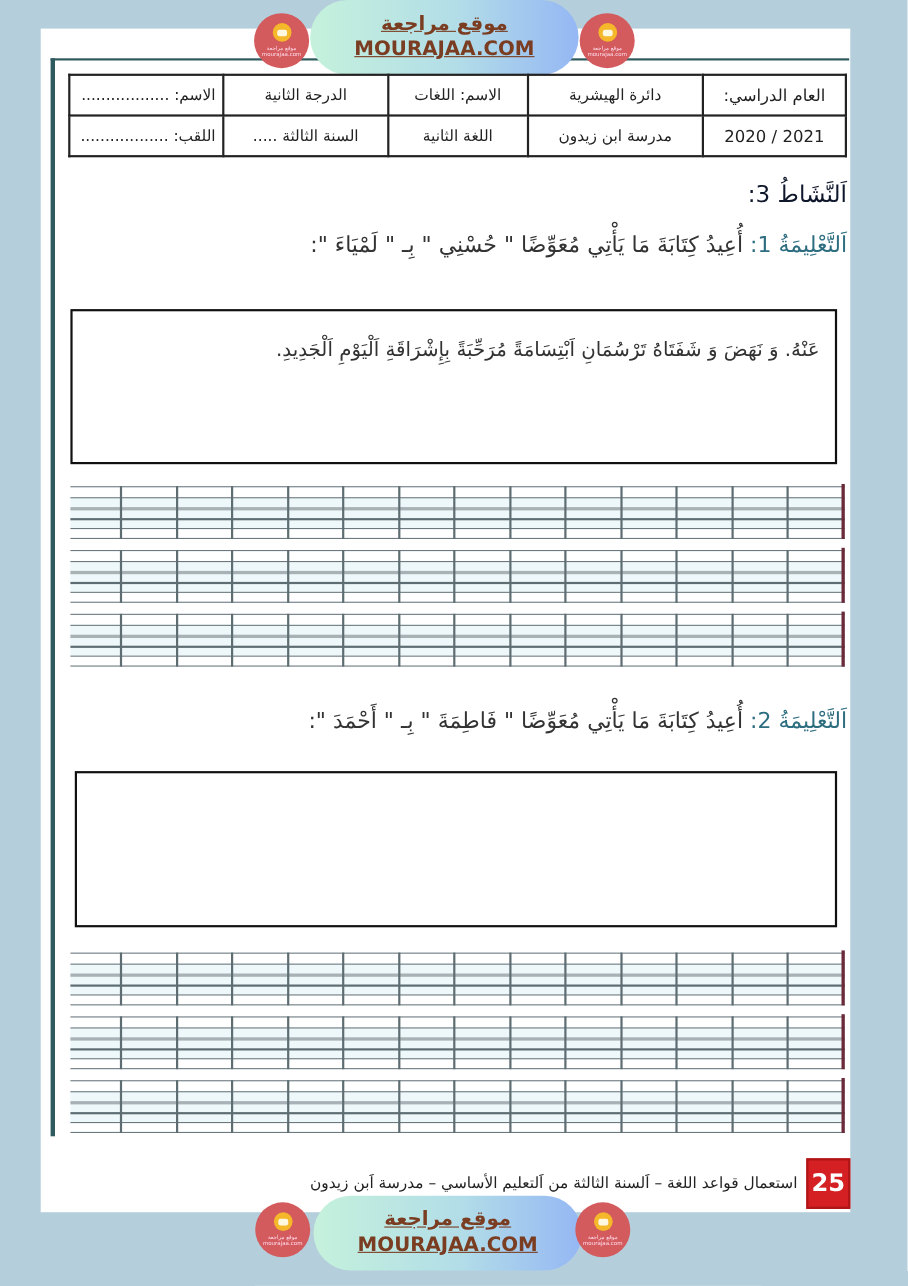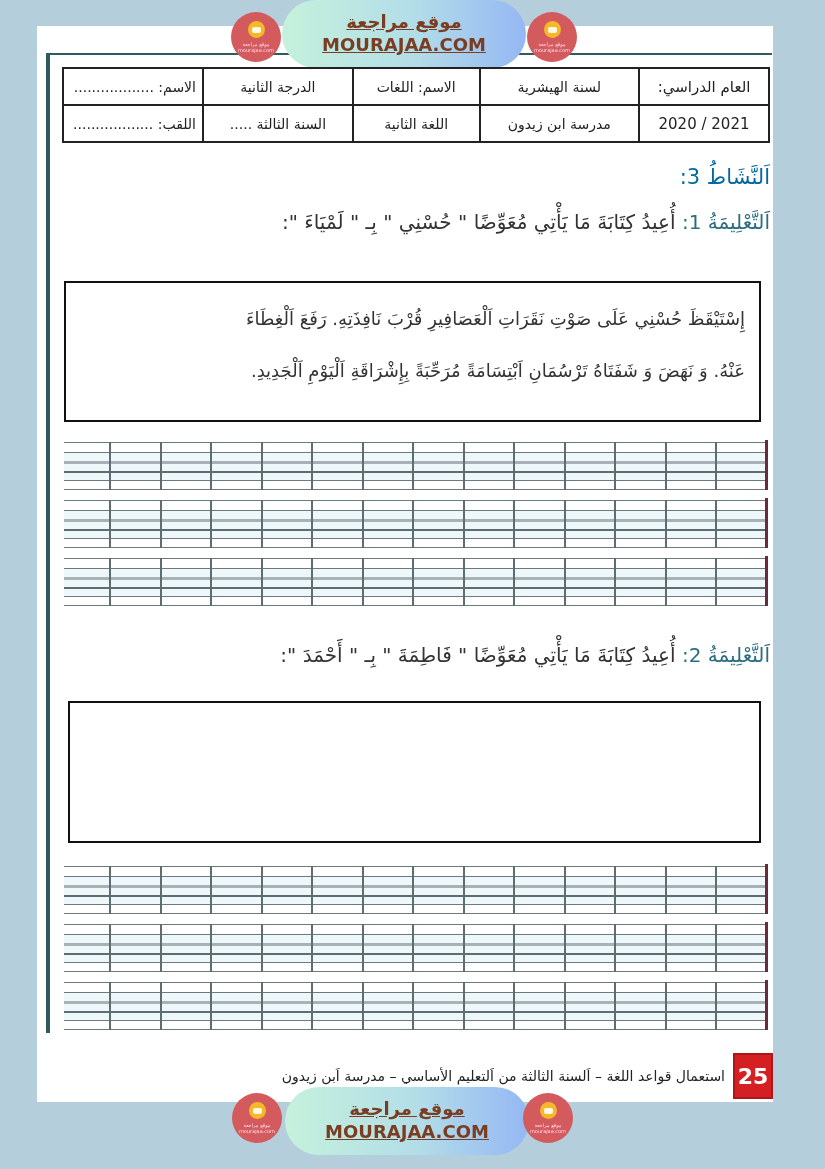--- a/index.html
+++ b/index.html
@@ -26,21 +26,21 @@
   }
   .info-table td {
     border: 2px solid #222; text-align: center; padding: 2px 6px;
     height: 37px;
   }
   .info-table td.year { font-size: 15px; width: 130px; }
   .info-table td.name-cell { text-align: right; width: 140px; }
 
   .heading {
     position: absolute; direction: rtl; right: 55px;
-    font-family: "DejaVu Sans", sans-serif; color: #0369a1;
+    font-family: "DejaVu Sans", sans-serif; color: #0f172a;
   }
   .activity { top: 165px; font-size: 21px; }
   .instr { font-size: 20px; color: #333; }
   .instr .label { color: #2d6d80; }
   .instr1 { top: 210px; }
   .instr2 { top: 643px; margin-left: 16px; }
 
   .text-box {
     position: absolute; border: 2px solid #111; background: #fff;
     direction: rtl; text-align: right;
@@ -131,21 +131,21 @@
   <div class="cap">
       <div>موقع مراجعة</div>
       <div>mourajaa.com</div>
     </div>
 </div>
 
 <table class="info-table">
   <tbody>
       <tr>
     <td class="year">العام الدراسي:</td>
-    <td>لسنة الهيشرية</td>
+    <td>دائرة الهيشرية</td>
     <td>الاسم: اللغات</td>
     <td>الدرجة الثانية</td>
     <td class="name-cell">الاسم: ..................</td>
   </tr>
   <tr>
     <td class="year">2021 / 2020</td>
     <td>مدرسة ابن زيدون</td>
     <td>اللغة الثانية</td>
     <td>السنة الثالثة .....</td>
     <td class="name-cell">اللقب: ..................</td>
@@ -154,21 +154,20 @@
   </table>
 
 <div class="heading activity">اَلنَّشَاطُ 3:</div>
 
 <div class="heading instr instr1">
   <span class="label">اَلتَّعْلِيمَةُ 1:</span>
   <span>أُعِيدُ كِتَابَةَ مَا يَأْتِي مُعَوِّضًا " حُسْنِي " بِـ " لَمْيَاءَ ":</span>
 </div>
 
 <div class="text-box box1">
-  <div>إِسْتَيْقَظَ حُسْنِي عَلَى صَوْتِ نَقَرَاتِ اَلْعَصَافِيرِ قُرْبَ نَافِذَتِهِ. رَفَعَ اَلْغِطَاءَ</div>
   <div>عَنْهُ. وَ نَهَضَ وَ شَفَتَاهُ تَرْسُمَانِ اَبْتِسَامَةً مُرَحِّبَةً بِإِشْرَاقَةِ اَلْيَوْمِ اَلْجَدِيدِ.</div>
 </div>
 
 <div id="lines-a">
     <div class="lines-group" style="top: 442px; height: 48px;">
       <div class="tint" style="top: 10px; height: 28px;"></div>
       <div class="hl " style="top: 0px;"></div>
       <div class="hl " style="top: 10px;"></div>
       <div class="hl thick" style="top: 19px;"></div>
       <div class="hl dark" style="top: 29px;"></div>

